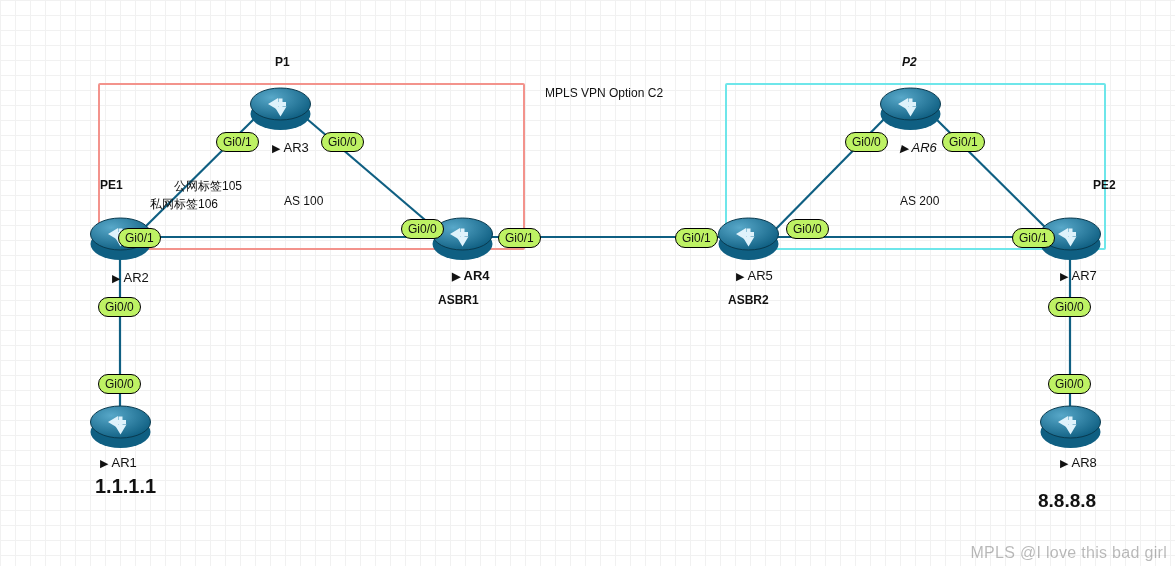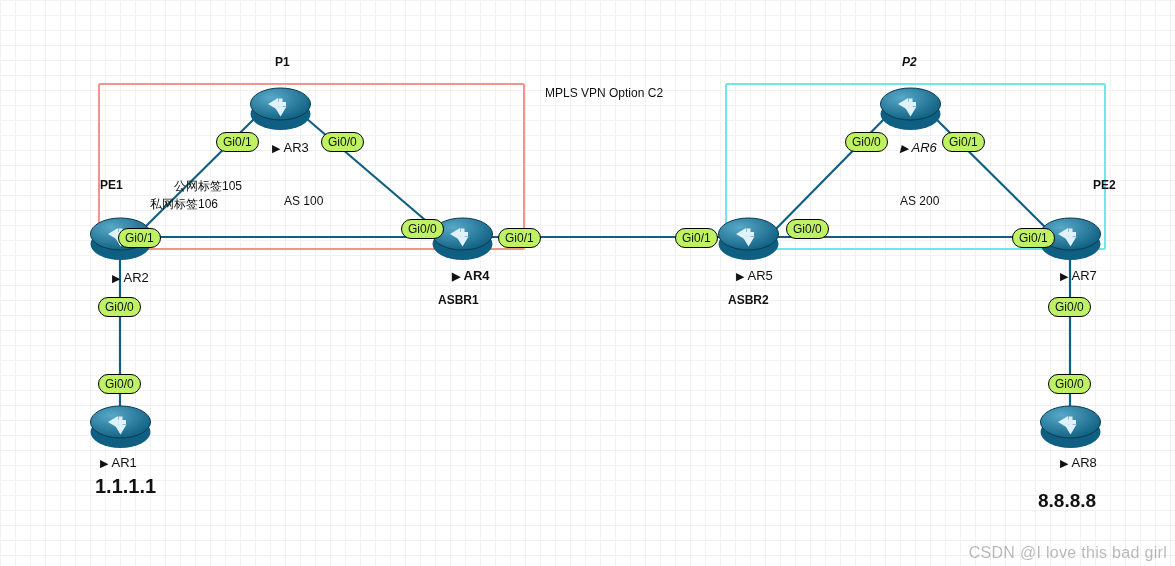--- a/index.html
+++ b/index.html
@@ -172,13 +172,13 @@
 <span class="port" style="left:401px;top:219px;">Gi0/0</span>
 <span class="port" style="left:498px;top:228px;">Gi0/1</span>
 <span class="port" style="left:675px;top:228px;">Gi0/1</span>
 <span class="port" style="left:786px;top:219px;">Gi0/0</span>
 <span class="port" style="left:845px;top:132px;">Gi0/0</span>
 <span class="port" style="left:942px;top:132px;">Gi0/1</span>
 <span class="port" style="left:1012px;top:228px;">Gi0/1</span>
 <span class="port" style="left:1048px;top:297px;">Gi0/0</span>
 <span class="port" style="left:1048px;top:374px;">Gi0/0</span>
 
-<div class="watermark">CSDN @I love this bad girl</div>
+<div class="watermark">MPLS @I love this bad girl</div>
 
 </body></html>

